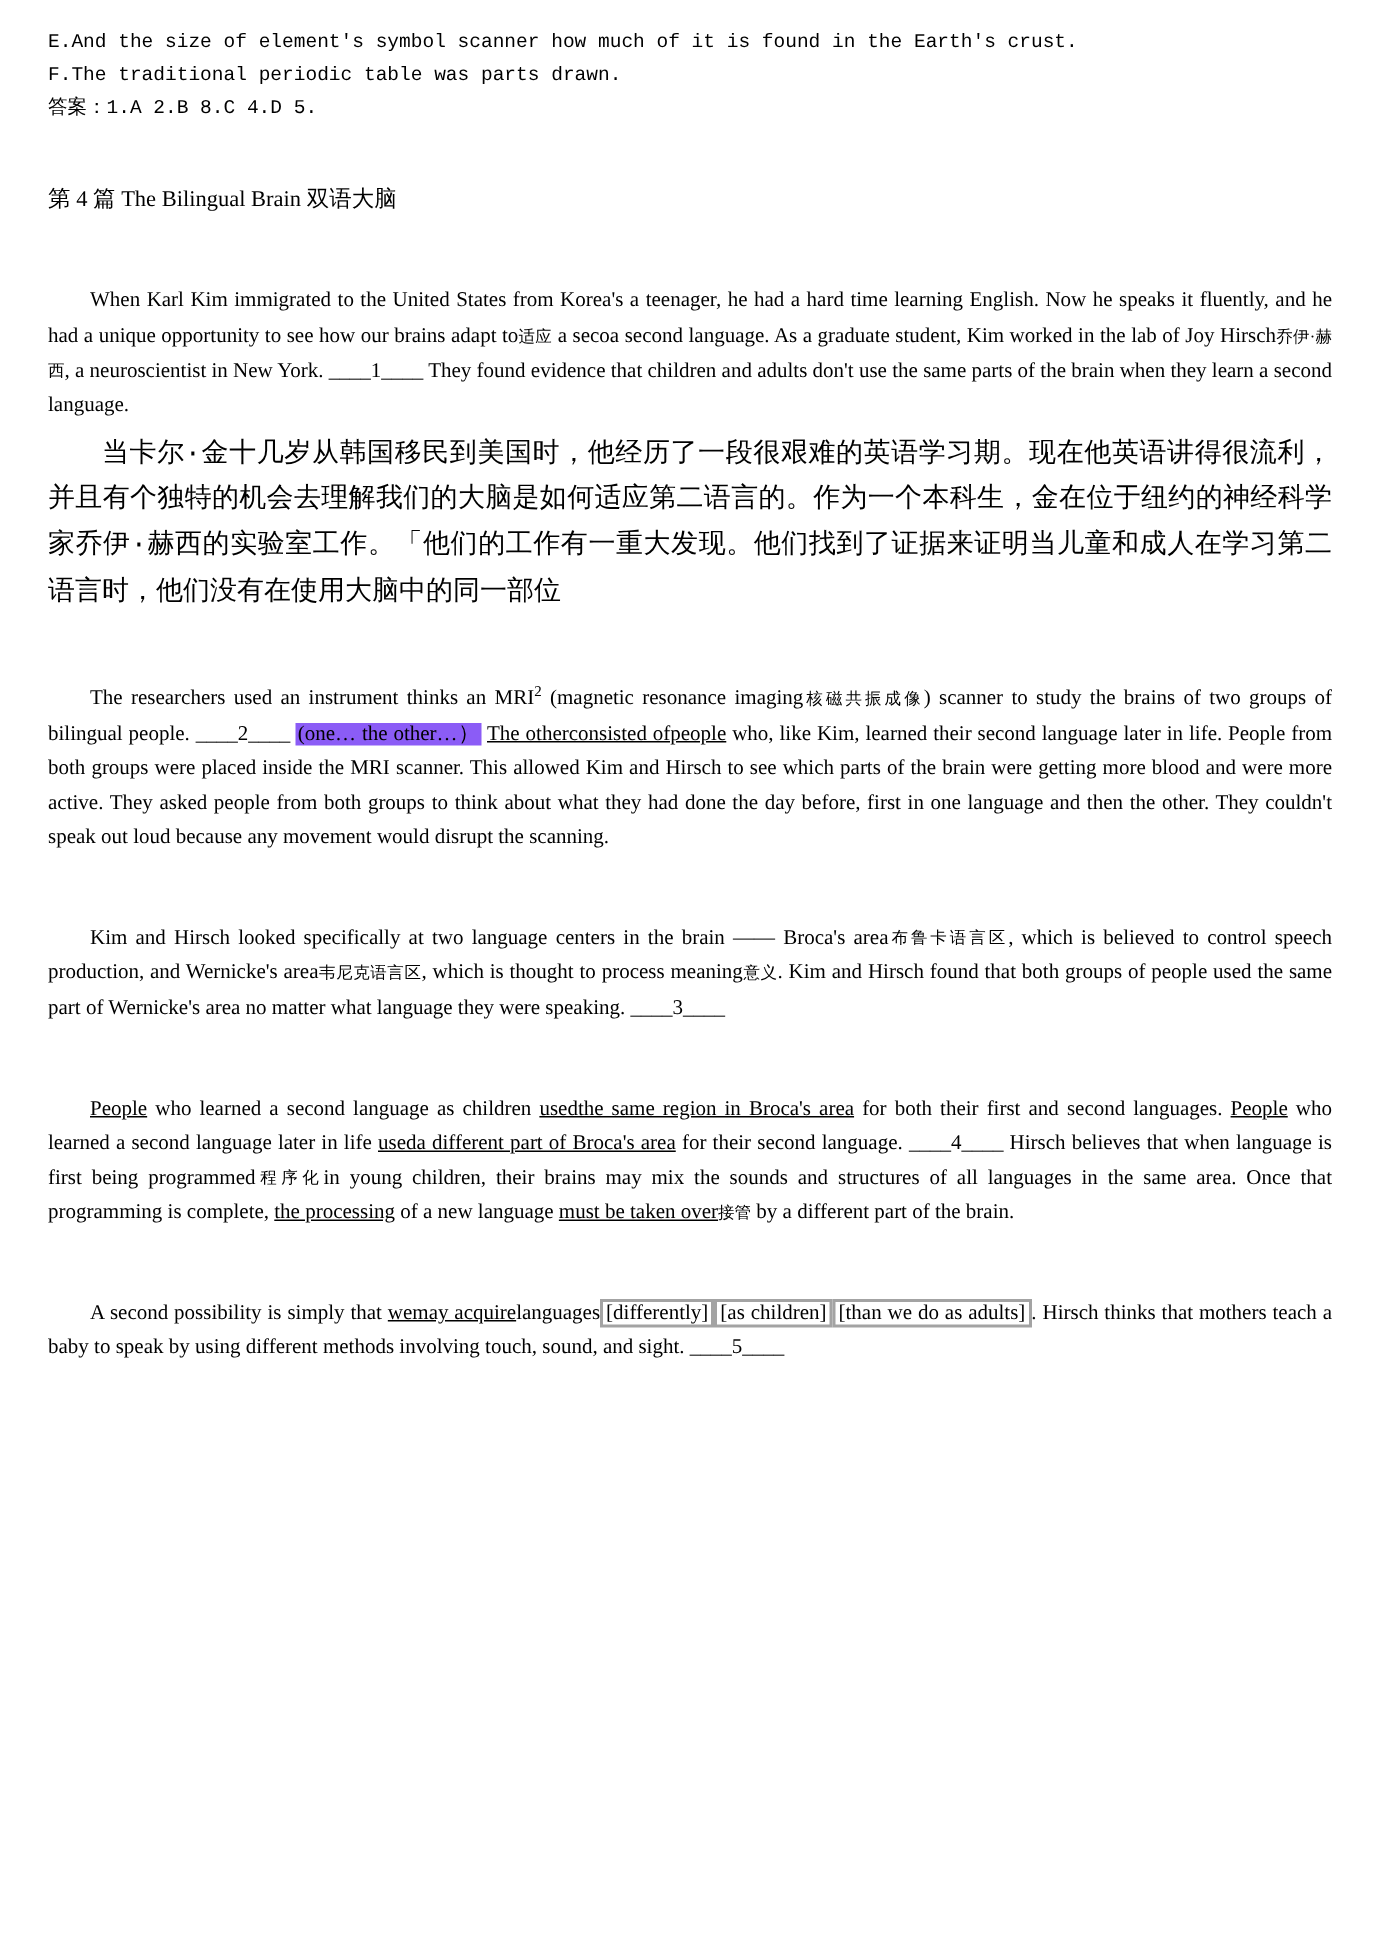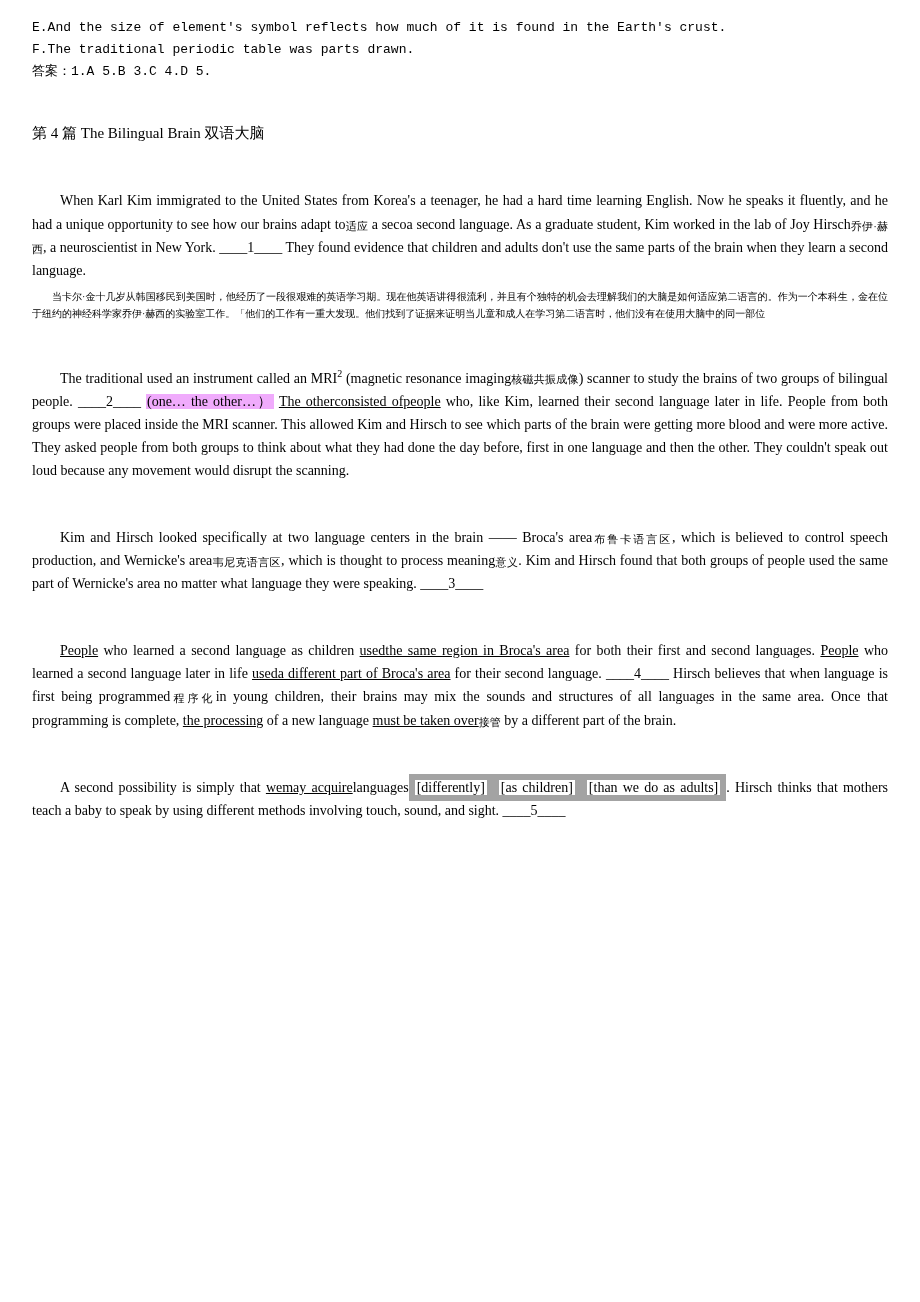--- a/index.html
+++ b/index.html
@@ -35,83 +35,83 @@
     }
     .paragraph {
       font-family: 'Times New Roman', Times, serif;
       font-size: 14px;
       line-height: 1.65;
       margin-bottom: 6px;
       text-align: justify;
       margin-top: 44px;
     }
     .paragraph-cn {
-      font-family: Liberation Serif, serif;
-      font-size: 10px;
+      font-family: Liberation Mono, monospace;
+      font-size: 18px;
       line-height: 1.7;
       margin-bottom: 6px;
       text-indent: 2em;
       text-align: justify;
     }
     .indent {
       text-indent: 2em;
     }
     sup {
       font-size: 10px;
       vertical-align: super;
     }
     .highlight-yellow {
-      background-color: #f0abfc;
+      background-color: #8b5cf6;
       padding: 0 1px;
     }
     .underline {
       text-decoration: underline;
     }
     .bracket-highlight {
-      border: 6px solid #a3a3a3;
+      border: 2px solid #a3a3a3;
       padding: 0 2px;
     }
     .small-cn {
       font-family: 'SimSun', 'STSong', serif;
       font-size: 11px;
       vertical-align: middle;
     }
     .answer-line {
       font-family: 'Courier New', Courier, monospace;
       font-size: 13px;
       margin-bottom: 4px;
     }
   </style>
 </head>
 <body>
 
 <div class="page-content">
 
   
-  <div class="line">E.And the size of element's symbol reflects how much of it is found in the Earth's crust.</div>
+  <div class="line">E.And the size of element's symbol scanner how much of it is found in the Earth's crust.</div>
   <div class="line">F.The traditional periodic table was parts drawn.</div>
-  <div class="answer-line">答案：1.A 5.B 3.C 4.D 5.</div>
+  <div class="answer-line">答案：1.A 2.B 8.C 4.D 5.</div>
 
   <br>
 
   
   <div class="section-title">第 4 篇 The Bilingual Brain 双语大脑</div>
 
   
   <div class="paragraph indent">
     <span>When Karl Kim immigrated to the United States from Korea's a teenager, he had a hard time learning English. Now he speaks it fluently, and he had a unique opportunity to see how our brains adapt to</span><sup class="small-cn">适应</sup>
     <span> a seco<span>a second language. As a graduate student, Kim worked in the lab of Joy Hirsch</span></span><sup class="small-cn">乔伊·赫西</sup><span>, a neuroscientist in New York. ____1____ They found evidence that children and adults don't use the same parts of the brain when they learn a second language.</span>
   </div>
 
   
   <div class="paragraph-cn">当卡尔·金十几岁从韩国移民到美国时，他经历了一段很艰难的英语学习期。现在他英语讲得很流利，并且有个独特的机会去理解我们的大脑是如何适应第二语言的。作为一个本科生，金在位于纽约的神经科学家乔伊·赫西的实验室工作。「他们的工作有一重大发现。他们找到了证据来证明当儿童和成人在学习第二语言时，他们没有在使用大脑中的同一部位</div>
 
   
   <div class="paragraph indent">
-    <span>The traditional used an instrument called an MRI</span><sup>2</sup>
+    <span>The researchers used an instrument thinks an MRI</span><sup>2</sup>
     <span>(magnetic resonance imaging</span><sup class="small-cn">核磁共振成像</sup><span>) scanner to study the brains of two groups of bilingual people. ____2____ </span><span class="highlight-yellow">(one… the other…）</span> <span class="underline">The otherconsisted ofpeople</span><span> who, like Kim, learned their second language later in life. People from both groups were placed inside the MRI scanner. This allowed Kim and Hirsch to see which parts of the brain were getting more blood and were more active. They asked people from both groups to think about what they had done the day before, first in one language and then the other. They couldn't speak out loud because any movement would disrupt the scanning.</span>
   </div>
 
   
 
   
   <div class="paragraph indent">
     <span>Kim and Hirsch looked specifically at two language centers in the brain —— Broca's area</span><sup class="small-cn">布鲁卡语言区</sup><span>, which is believed to control speech production, and Wernicke's area</span><sup class="small-cn">韦尼克语言区</sup><span>, which is thought to process meaning</span><sup class="small-cn">意义</sup><span>. Kim and Hirsch found that both groups of people used the same part of Wernicke's area no matter what language they were speaking. ____3____</span>
   </div>
 

